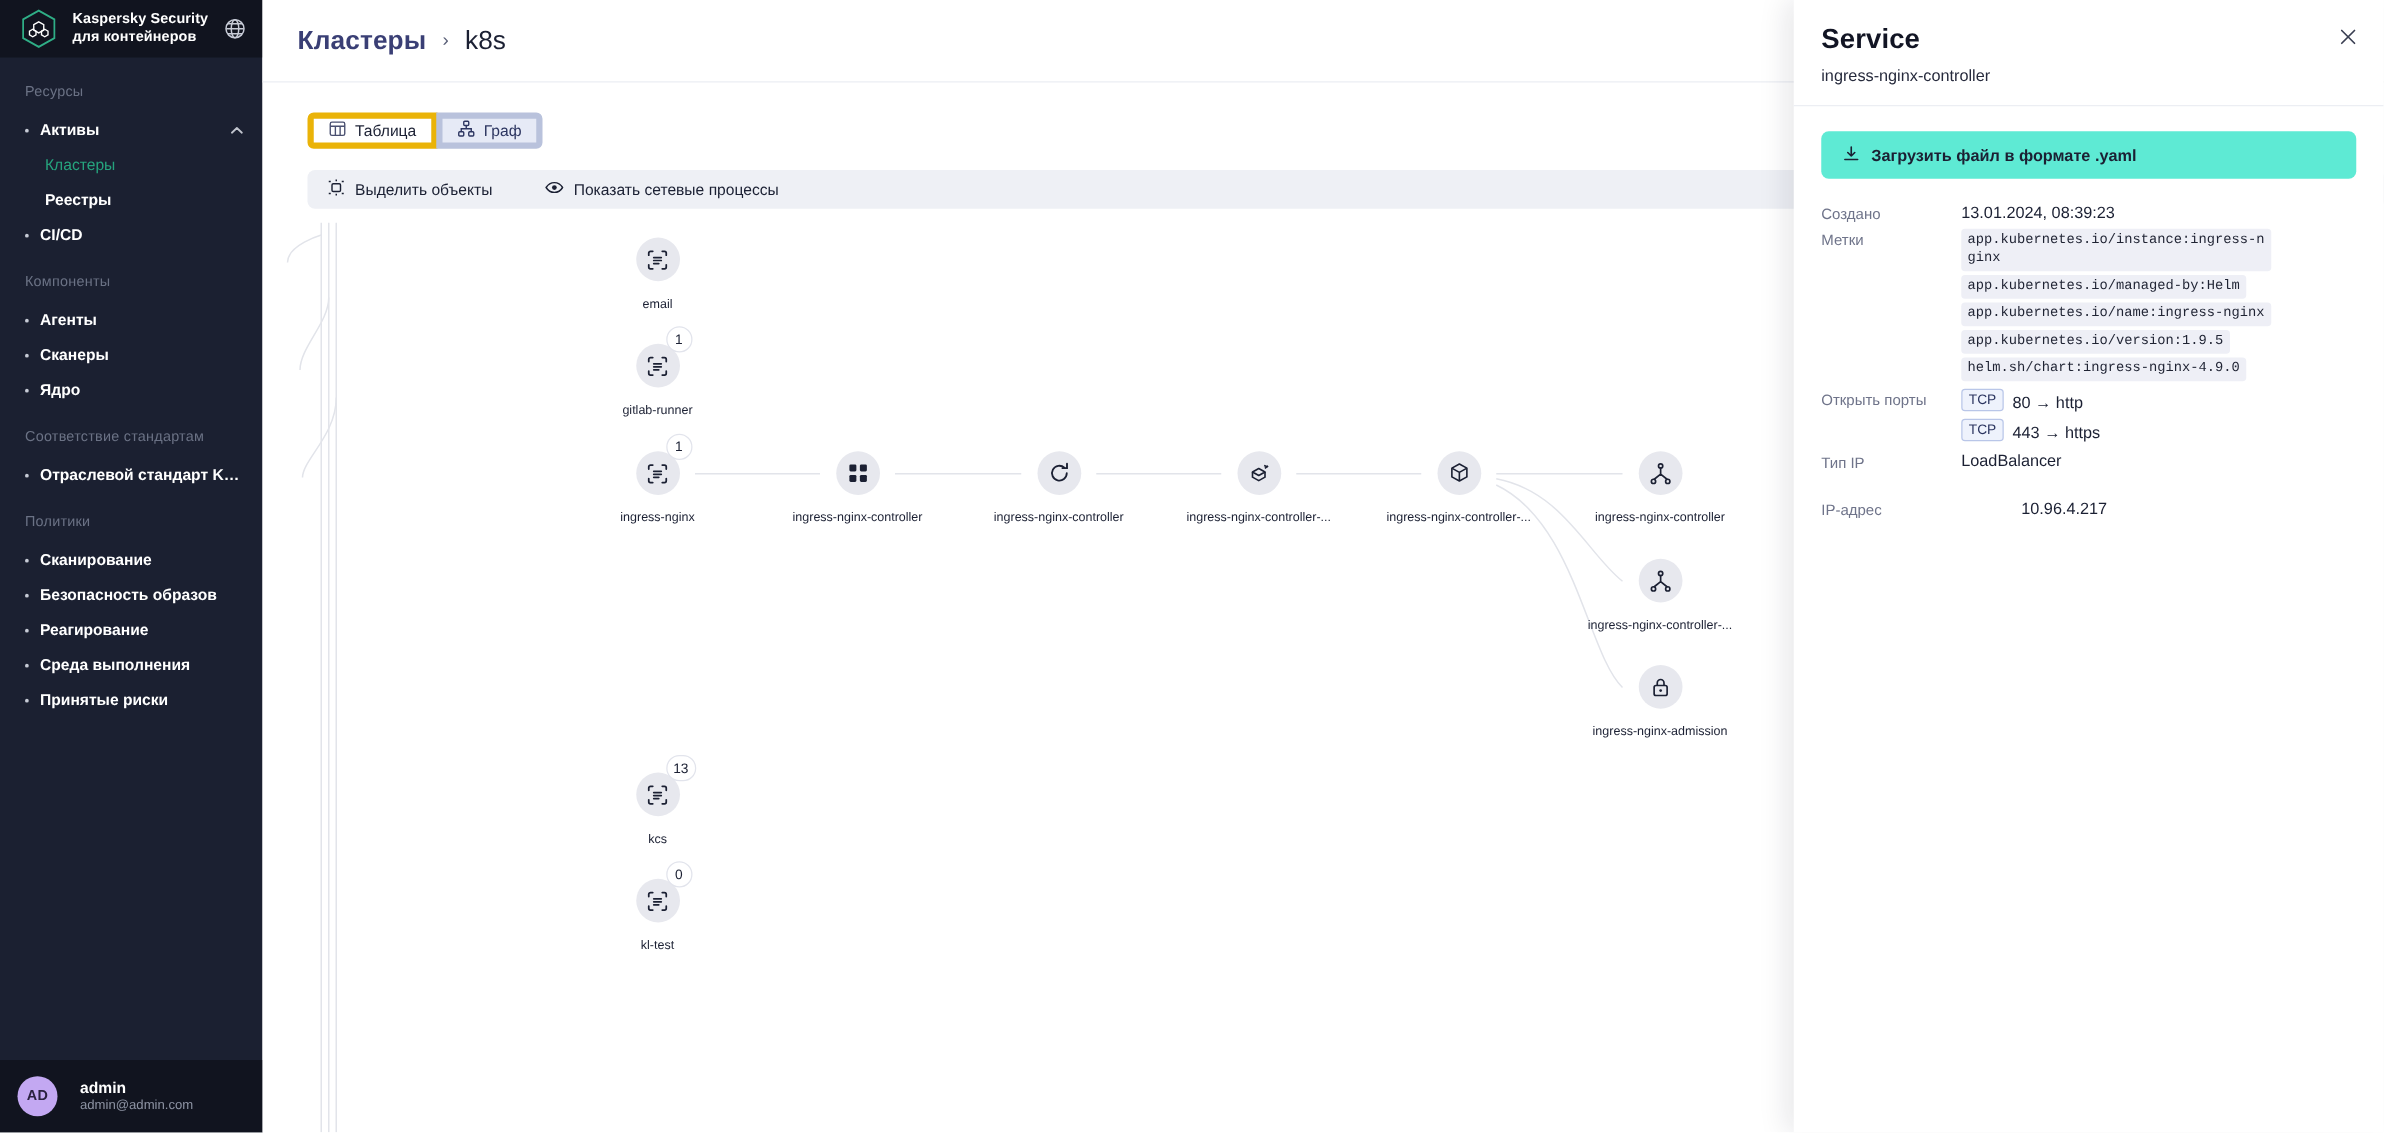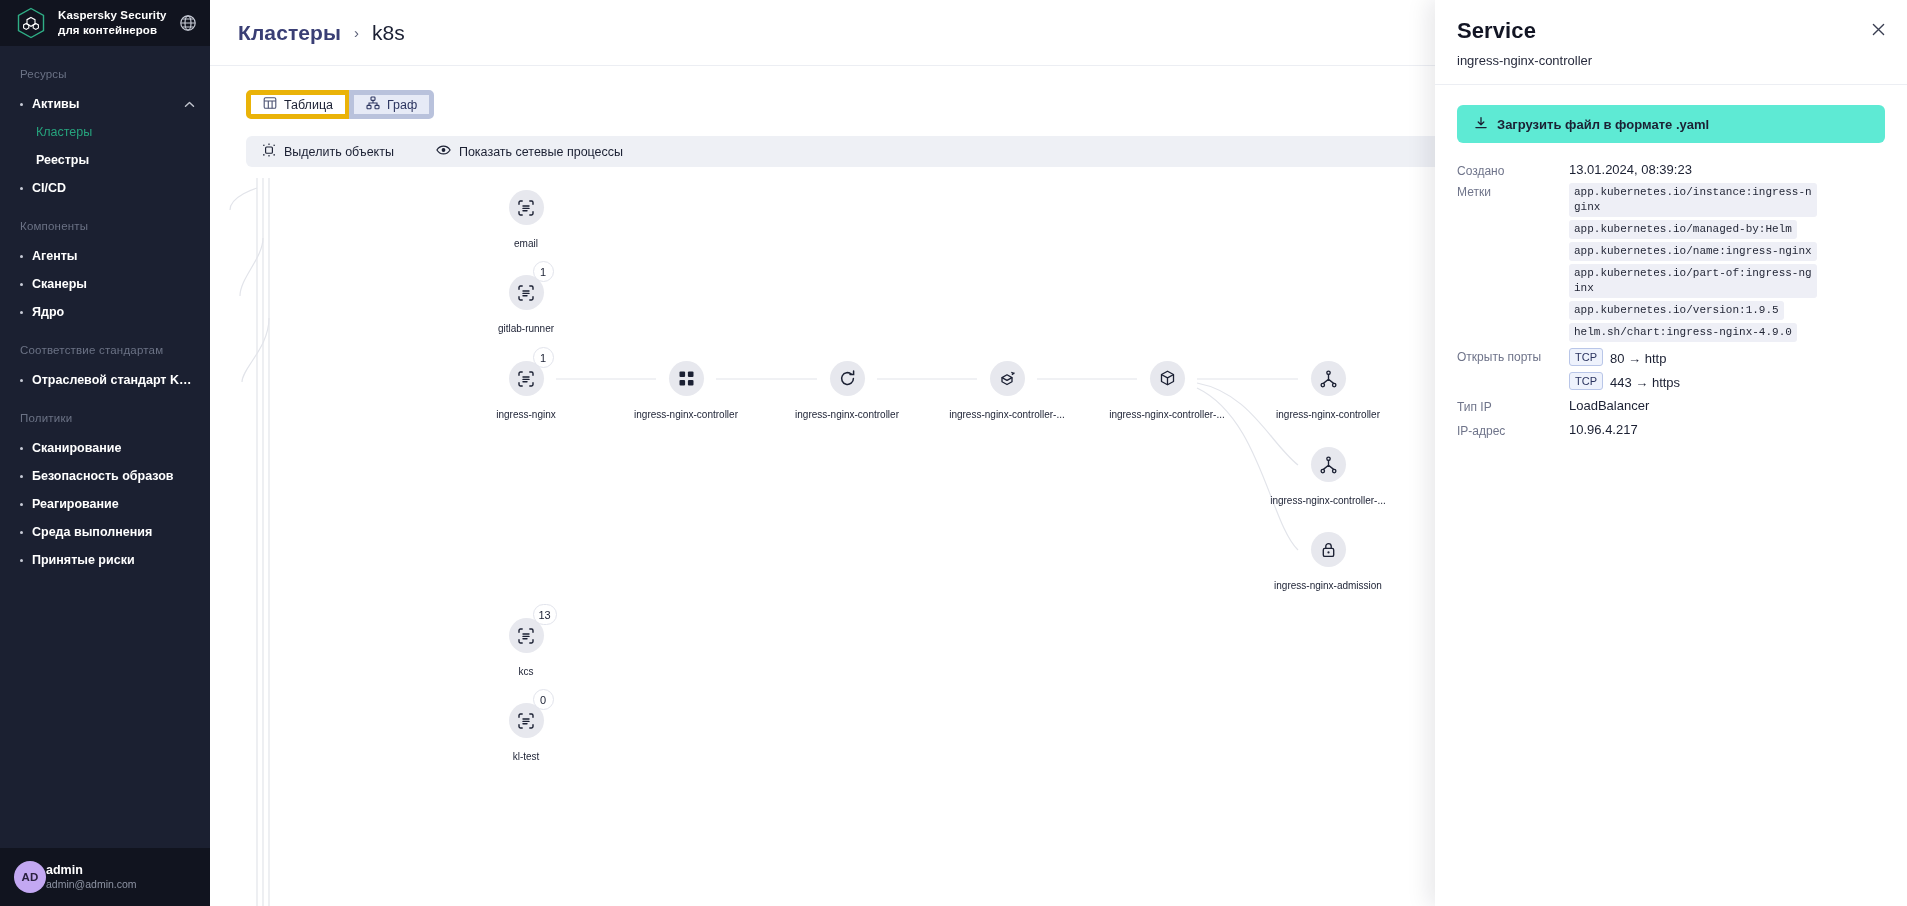--- a/index.html
+++ b/index.html
@@ -50,21 +50,21 @@
   .nav-item .chev { width: 13px; height: 13px; flex: 0 0 13px; opacity: .85; }
   .nav-sub {
     padding: 7px 14px 7px 36px; font-size: 12.5px; cursor: pointer;
     color: #ffffff; font-weight: 400; white-space: nowrap;
   }
   .nav-sub.active { color: #26a37d; }
   .nav-sub.bold { font-weight: 700; }
 
   .user-card {
     position: absolute; left: 0; bottom: 0; width: 210px; height: 58px;
-    background: #11141f; display: flex; align-items: center; gap: 0;
+    background: #11141f; display: flex; align-items: center; gap: 18px;
     padding: 0 0 0 14px; cursor: pointer;
   }
   .avatar {
     width: 32px; height: 32px; border-radius: 50%; flex: 0 0 32px;
     background: #c3a8f2; color: #2b2140; font-size: 11.5px; font-weight: 700;
     display: flex; align-items: center; justify-content: center; letter-spacing: .3px;
   }
   .user-meta { line-height: 1.25; overflow: hidden; }
   .user-name { color: #ffffff; font-size: 12.5px; font-weight: 700; }
   .user-mail { color: #8d93a3; font-size: 10.5px; }
@@ -496,21 +496,20 @@
             <div class="prop-val">13.01.2024, 08:39:23</div>
           </div>
 
           <div class="prop-row">
             <div class="prop-key">Метки</div>
             <div class="prop-val">
               <div class="chips">
                 <span class="chip">app.kubernetes.io/instance:ingress-nginx</span>
                 <span class="chip">app.kubernetes.io/managed-by:Helm</span>
                 <span class="chip">app.kubernetes.io/name:ingress-nginx</span>
-                <span class="chip">app.kubernetes.io/part-of:ingress-nginx</span>
                 <span class="chip">app.kubernetes.io/version:1.9.5</span>
                 <span class="chip">helm.sh/chart:ingress-nginx-4.9.0</span>
               </div>
             </div>
           </div>
 
           <div class="prop-row" style="margin-top:6px;">
             <div class="prop-key">Открыть порты</div>
             <div class="prop-val">
               <div class="ports">
@@ -524,21 +523,21 @@
                 </div>
               </div>
             </div>
           </div>
 
           <div class="prop-row" style="margin-top:8px;">
             <div class="prop-key">Тип IP</div>
             <div class="prop-val">LoadBalancer</div>
           </div>
 
-          <div class="prop-row" style="margin-top:8px;">
+          <div class="prop-row" style="margin-top:22px;gap:48px;">
             <div class="prop-key">IP-адрес</div>
             <div class="prop-val">10.96.4.217</div>
           </div>
 
         </div>
       </div>
     </aside>
 
   </section>
 </div>

